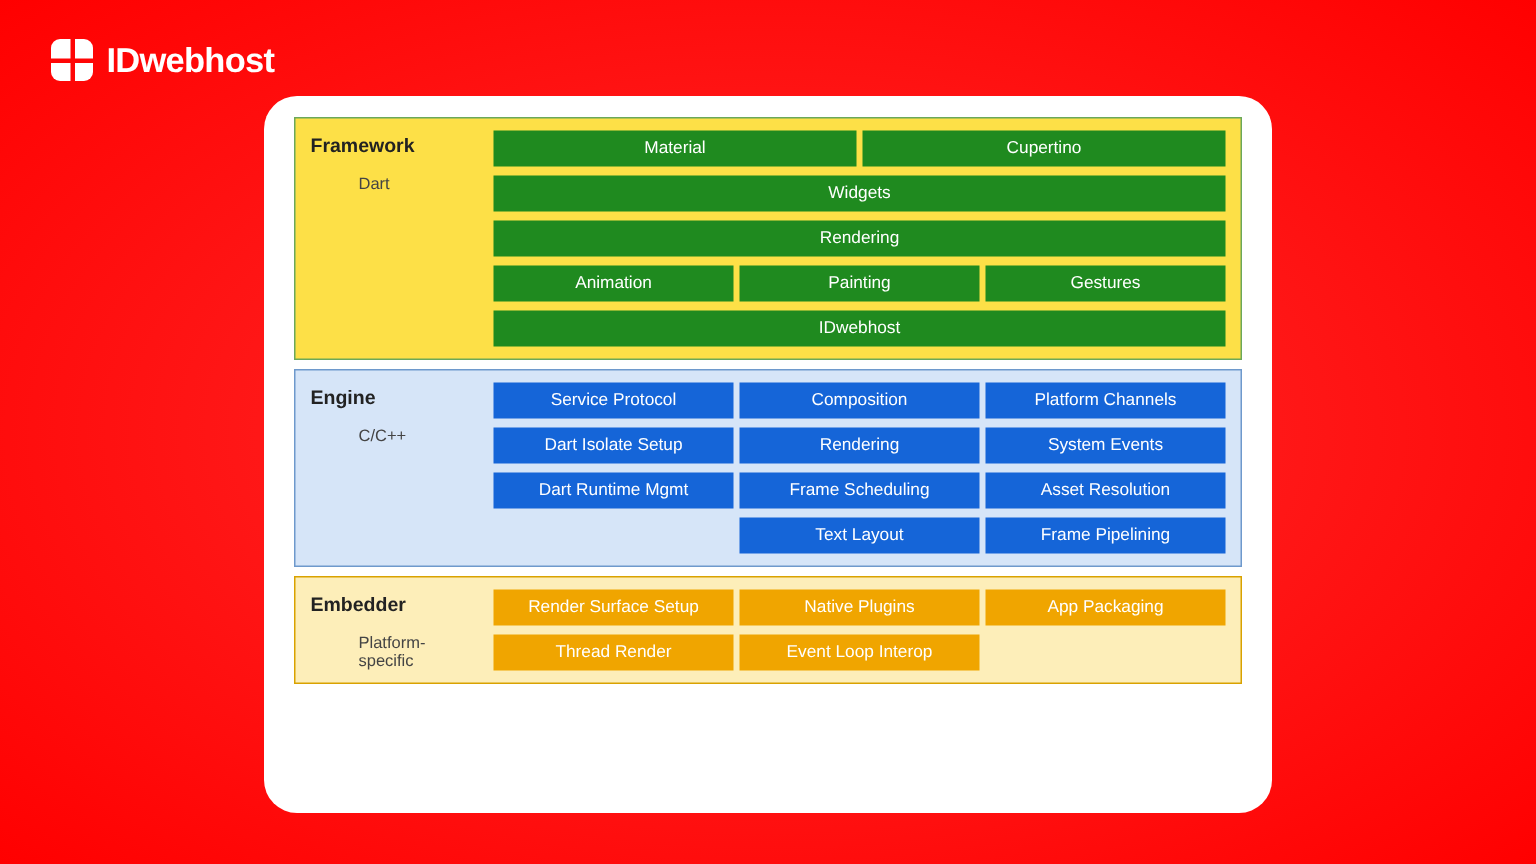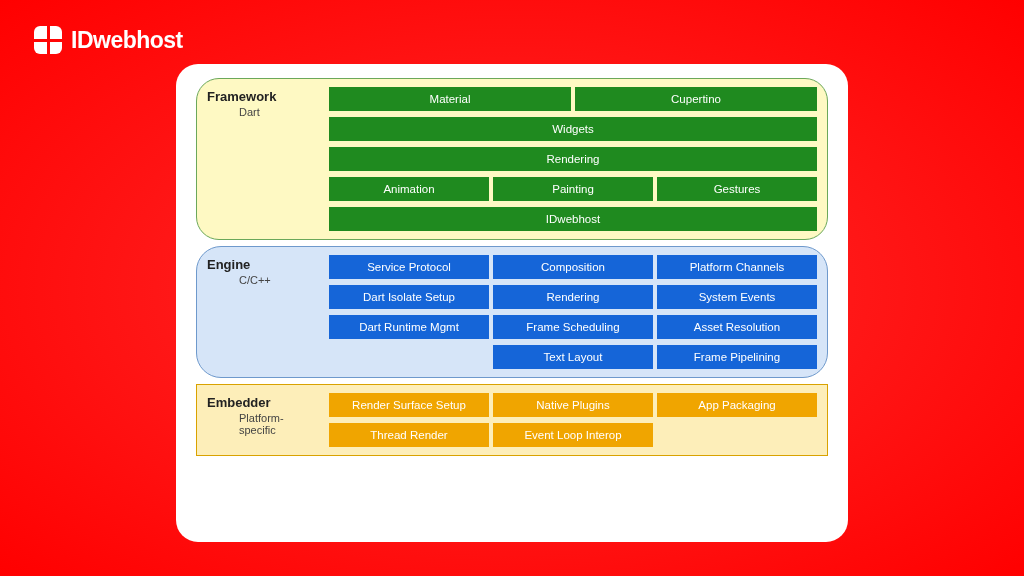--- a/index.html
+++ b/index.html
@@ -52,36 +52,36 @@
     margin-bottom: 6px;
     display: flex;
     gap: 10px;
   }
   .layer-label {
     width: 112px;
     flex: 0 0 112px;
     padding-top: 2px;
   }
   .layer-title { font-weight: 700; font-size: 13px; color: #222; }
-  .layer-sub { font-size: 11px; color: #444; margin-top: 2px; padding-left: 32px; }
+  .layer-sub { font-size: 11px; color: #444; margin-top: 13px; padding-left: 32px; }
   .rows { flex: 1; display: flex; flex-direction: column; gap: 6px; }
   .row { display: flex; gap: 4px; }
   .block {
     color: #fff;
     font-size: 11.5px;
     text-align: center;
     padding: 6px 4px;
     flex: 1;
     white-space: nowrap;
   }
 
-  .framework { background: #fef9c3; border-color: #6ba85a; border-radius: 23px; }
+  .framework { background: #fde047; border-color: #6ba85a; }
   .framework .block { background: #1f8a1f; }
 
-  .engine { background: #d6e5f8; border-color: #6e99cc; border-radius: 25px; }
+  .engine { background: #d6e5f8; border-color: #6e99cc; }
   .engine .block { background: #1565d8; }
 
   .embedder { background: #fdeeb9; border-color: #d9a200; margin-bottom:0;}
   .embedder .block { background: #f0a500; }
 
   .spacer { flex: 1; visibility: hidden; }
 </style>
 </head>
 <body>
 

